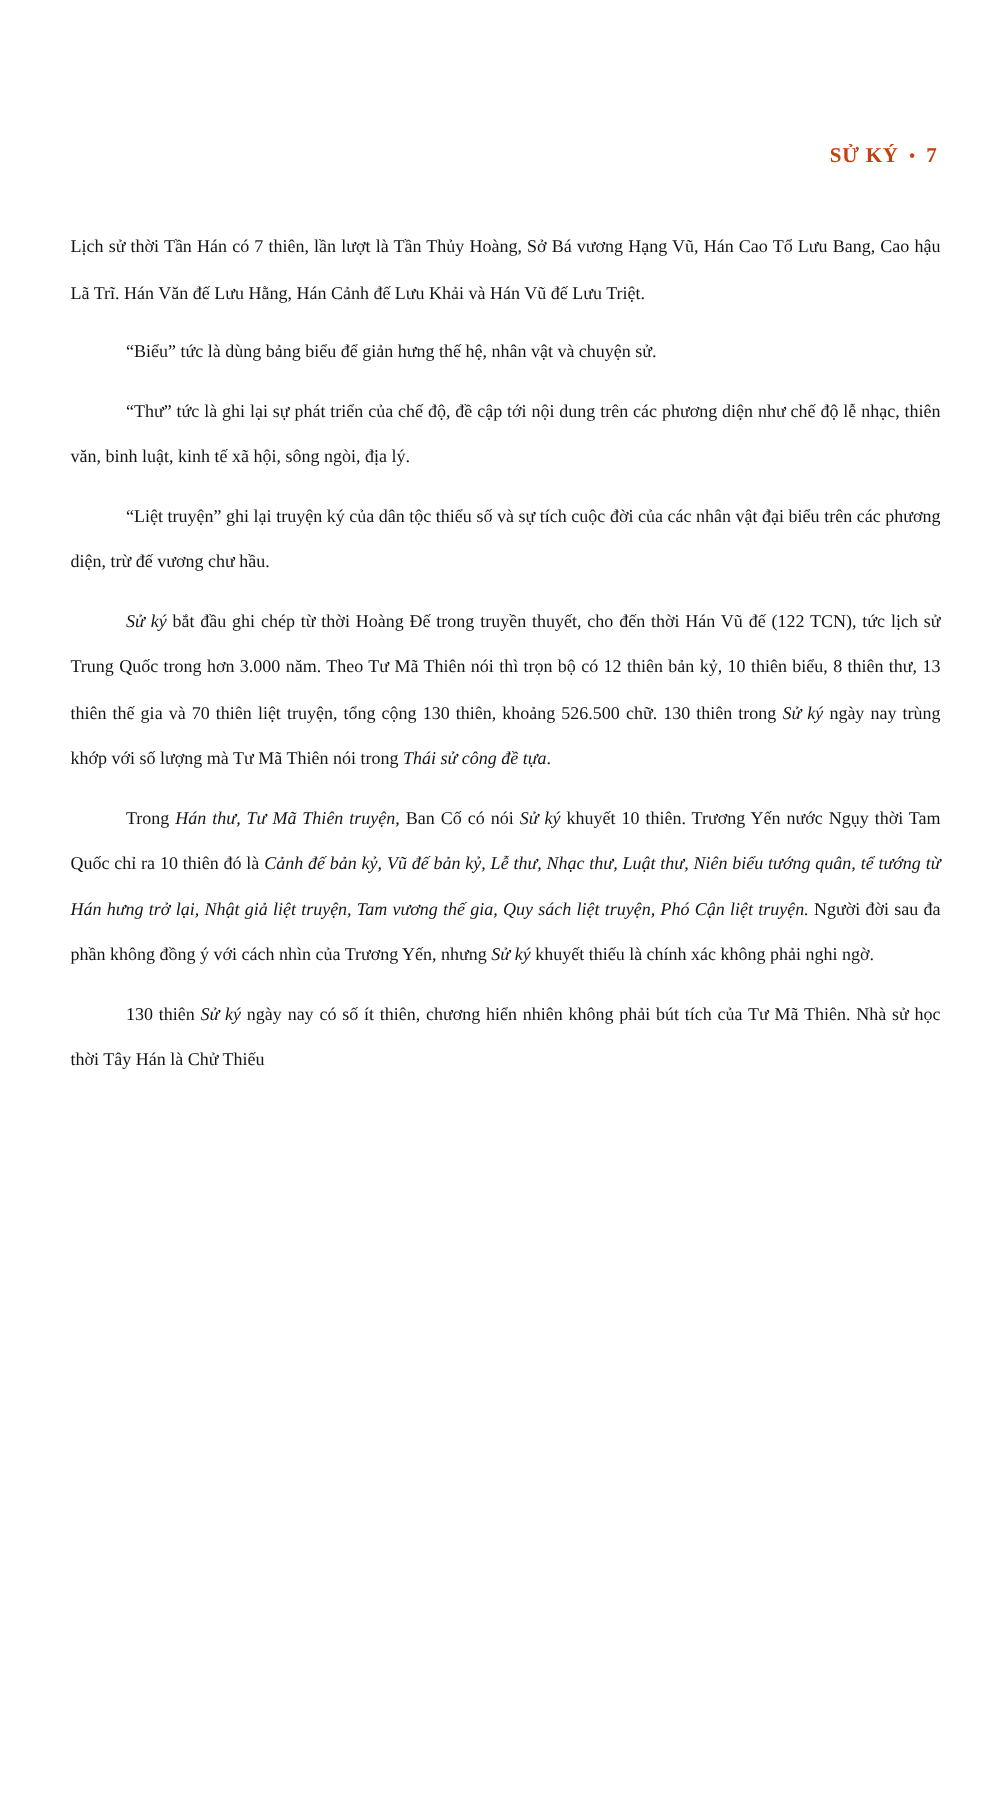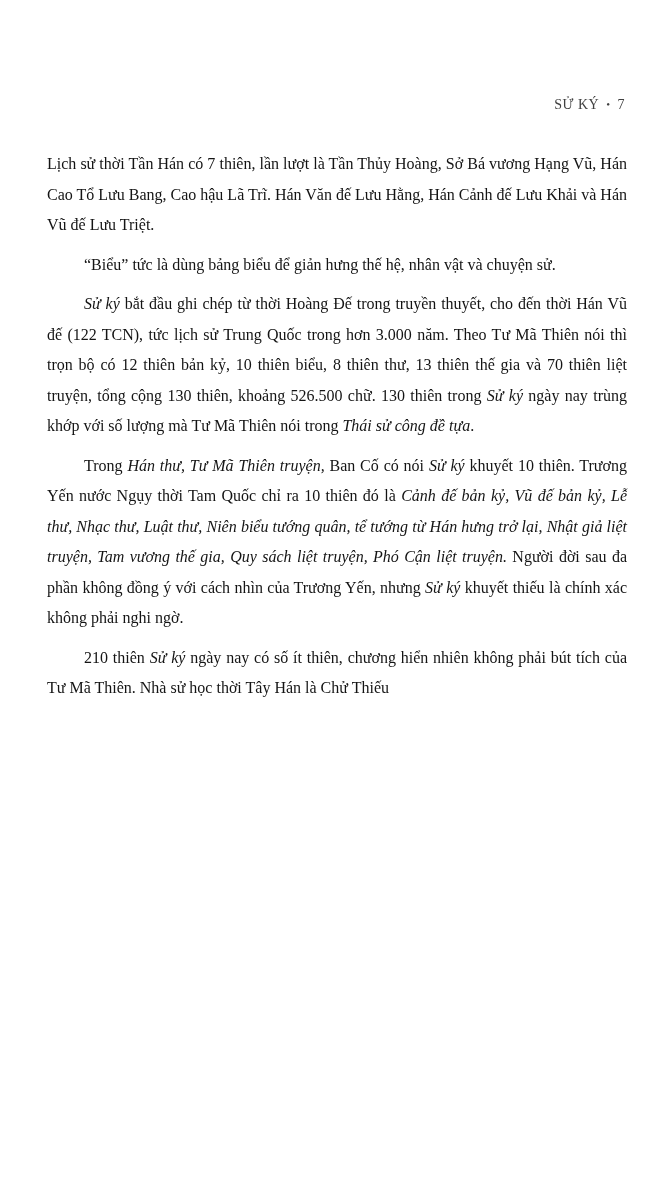--- a/index.html
+++ b/index.html
@@ -14,37 +14,37 @@
     background: #ffffff;
     font-family: "Liberation Serif", "DejaVu Serif", serif;
     color: #141414;
     overflow: hidden;
   }
   .running-header {
     position: absolute;
     top: 97px;
     right: 46px;
     font-size: 14px;
-    font-weight: normal;
+    font-weight: bold;
     letter-spacing: 0.5px;
-    color: #404040;
+    color: #c2410c;
     white-space: nowrap;
   }
   .running-header .sep {
     display: inline-block;
     margin: 0 7px;
     font-size: 11px;
     vertical-align: 1px;
   }
   .body-text {
     position: absolute;
     top: 149px;
     left: 47px;
     width: 580px;
-    font-size: 16px;
+    font-size: 12px;
     line-height: 30.5px;
     text-align: justify;
     text-justify: inter-word;
   }
   .para {
     margin: 0 0 9px 0;
     padding: 0;
   }
   .para.indent {
     text-indent: 37px;
@@ -56,17 +56,19 @@
 </head>
 <body>
 
 <div class="page">
   <div class="running-header">
     <span>SỬ KÝ</span><span class="sep">•</span><span>7</span>
   </div>
   <div class="body-text">
       <p class="para"><span>Lịch sử thời Tần Hán có 7 thiên, lần lượt là Tần Thủy Hoàng, Sở Bá vương Hạng Vũ, Hán Cao Tổ Lưu Bang, Cao hậu Lã Trĩ. Hán Văn đế Lưu Hằng, Hán Cảnh đế Lưu Khải và Hán Vũ đế Lưu Triệt.</span></p>
       <p class="para indent"><span>“Biểu” tức là dùng bảng biểu để giản hưng thế hệ, nhân vật và chuyện sử.</span></p>
+      <p class="para indent"><span>“Thư” tức là ghi lại sự phát triển của chế độ, đề cập tới nội dung trên các phương diện như chế độ lễ nhạc, thiên văn, binh luật, kinh tế xã hội, sông ngòi, địa lý.</span></p>
+      <p class="para indent"><span>“Liệt truyện” ghi lại truyện ký của dân tộc thiểu số và sự tích cuộc đời của các nhân vật đại biểu trên các phương diện, trừ đế vương chư hầu.</span></p>
       <p class="para indent"><span class="italic">Sử ký</span><span> bắt đầu ghi chép từ thời Hoàng Đế trong truyền thuyết, cho đến thời Hán Vũ đế (122 TCN), tức lịch sử Trung Quốc trong hơn 3.000 năm. Theo Tư Mã Thiên nói thì trọn bộ có 12 thiên bản kỷ, 10 thiên biểu, 8 thiên thư, 13 thiên thế gia và 70 thiên liệt truyện, tổng cộng 130 thiên, khoảng 526.500 chữ. 130 thiên trong </span><span class="italic">Sử ký</span><span> ngày nay trùng khớp với số lượng mà Tư Mã Thiên nói trong </span><span class="italic">Thái sử công đề tựa</span><span>.</span></p>
       <p class="para indent"><span>Trong </span><span class="italic">Hán thư, Tư Mã Thiên truyện,</span><span> Ban Cố có nói </span><span class="italic">Sử ký</span><span> khuyết 10 thiên. Trương Yến nước Ngụy thời Tam Quốc chỉ ra 10 thiên đó là </span><span class="italic">Cảnh đế bản kỷ, Vũ đế bản kỷ, Lễ thư, Nhạc thư, Luật thư, Niên biểu tướng quân, tể tướng từ Hán hưng trở lại, Nhật giả liệt truyện, Tam vương thế gia, Quy sách liệt truyện, Phó Cận liệt truyện.</span><span> Người đời sau đa phần không đồng ý với cách nhìn của Trương Yến, nhưng </span><span class="italic">Sử ký</span><span> khuyết thiếu là chính xác không phải nghi ngờ.</span></p>
-      <p class="para indent"><span>210 thiên </span><span class="italic">Sử ký</span><span> ngày nay có số ít thiên, chương hiển nhiên không phải bút tích của Tư Mã Thiên. Nhà sử học thời Tây Hán là Chử Thiếu</span></p>
+      <p class="para indent"><span>130 thiên </span><span class="italic">Sử ký</span><span> ngày nay có số ít thiên, chương hiển nhiên không phải bút tích của Tư Mã Thiên. Nhà sử học thời Tây Hán là Chử Thiếu</span></p>
     </div>
 </div>
 
 </body></html>

